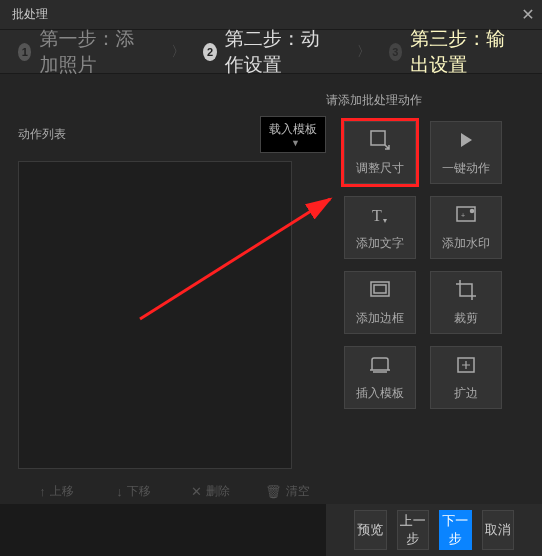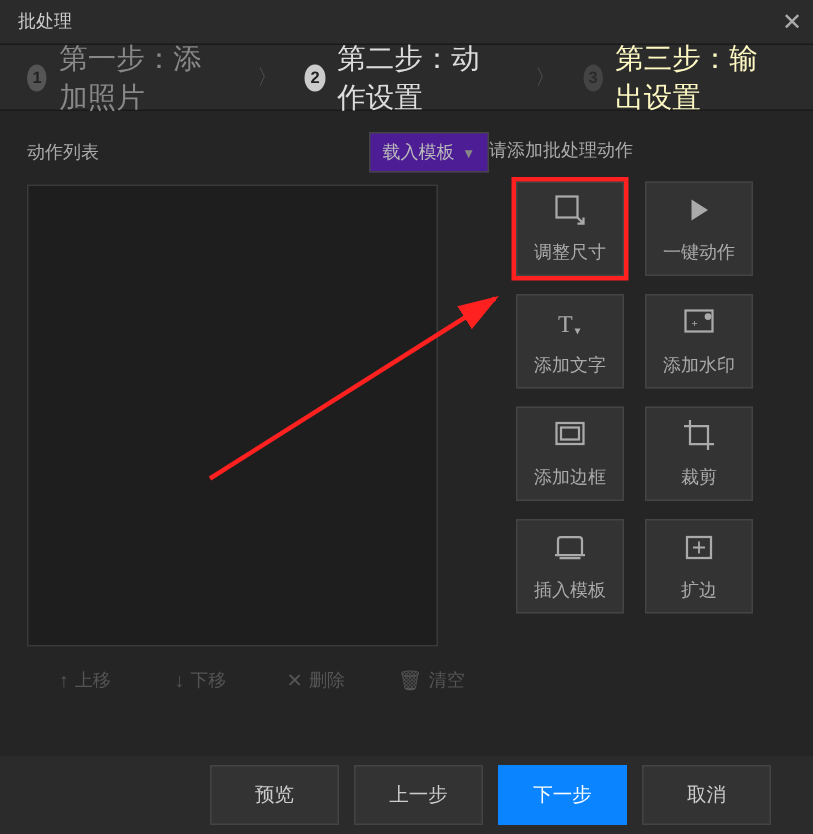--- a/index.html
+++ b/index.html
@@ -10,24 +10,24 @@
 .steps { height: 44px; background: #2b2b2b; display: flex; align-items: center; border-bottom: 1px solid #1a1a1a; }
 .step { display: flex; align-items: center; padding: 0 18px; height: 100%; }
 .step-num { width: 18px; height: 18px; border-radius: 50%; background: #555; color: #222; font-size: 11px; display: flex; align-items: center; justify-content: center; margin-right: 8px; font-weight: bold; }
 .step.active .step-num { background: #ccc; }
 .step-label { color: #888; font-size: 19px; }
 .step.active .step-label { color: #ddd; }
 .step.disabled .step-label { color: #fef9c3; }
 .step.disabled .step-num { background: #444; color: #2b2b2b; }
 .step-sep { color: #555; font-size: 14px; }
 .body { background: #252525; padding: 14px 18px 12px; height: 430px; position: relative; }
-.left-panel { width: 308px; float: left; }
+.left-panel { width: 308px; float: left; margin-top: 28px; }
 .panel-head { display: flex; justify-content: space-between; align-items: center; margin-bottom: 8px; }
 .panel-head-label { color: #aaa; font-size: 12px; }
-.load-tpl { background: #4c1d95; border: 1px solid #444; color: #bbb; font-size: 12px; padding: 4px 8px; display: flex; align-items: center; cursor: pointer; }
+.load-tpl { background: #000000; border: 1px solid #444; color: #bbb; font-size: 12px; padding: 4px 8px; display: flex; align-items: center; cursor: pointer; flex-direction: column; }
 .load-tpl .caret { margin-left: 5px; font-size: 9px; color: #888; }
 .list-area { width: 274px; height: 308px; background: #1e1e1e; border: 1px solid #3a3a3a; }
 .list-btns { display: flex; margin-top: 8px; gap: 0; }
 .list-btn { flex: 1; display: flex; align-items: center; justify-content: center; color: #555; font-size: 12px; padding: 6px 0; border: none; background: transparent; cursor: default; }
 .list-btn .ico { margin-right: 4px; font-size: 13px; }
 .right-panel { }
 .right-head { color: #aaa; font-size: 12px; margin-bottom: 12px; padding-top: 4px; }
 .action-grid { display: grid; grid-template-columns: 72px 72px; gap: 12px 14px; padding-left: 18px; }
 .action-btn { width: 72px; height: 63px; background: #333; border: 1px solid #444; display: flex; flex-direction: column; align-items: center; justify-content: center; cursor: pointer; }
 .action-btn.highlighted { outline: 3px solid #ff2020; outline-offset: 0; }

